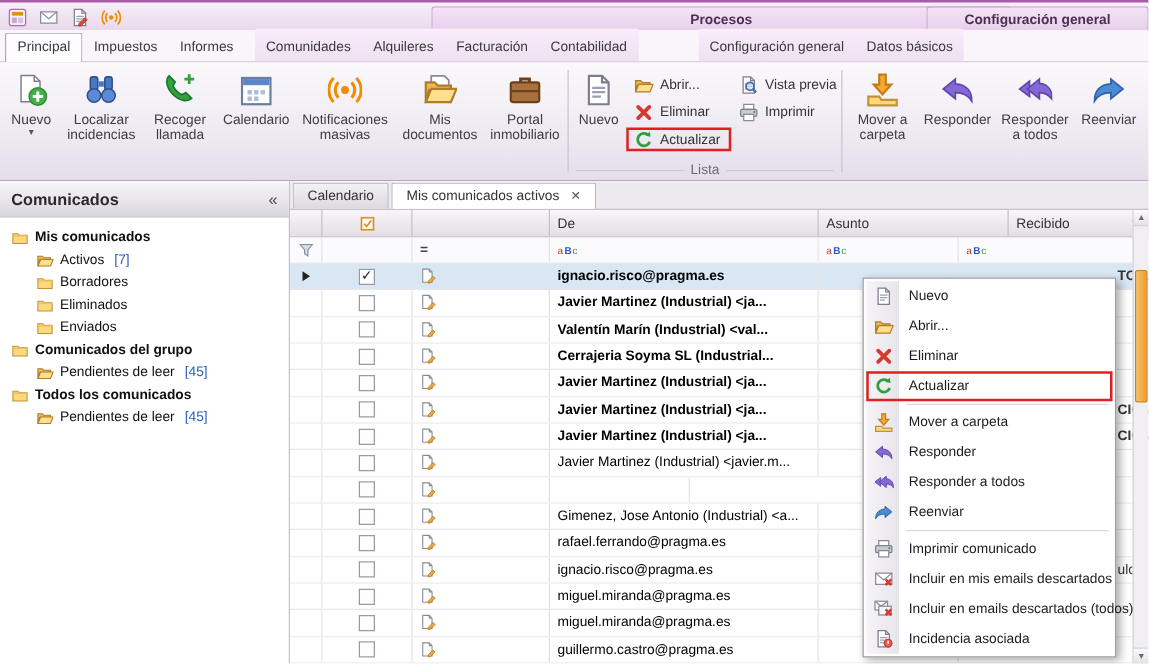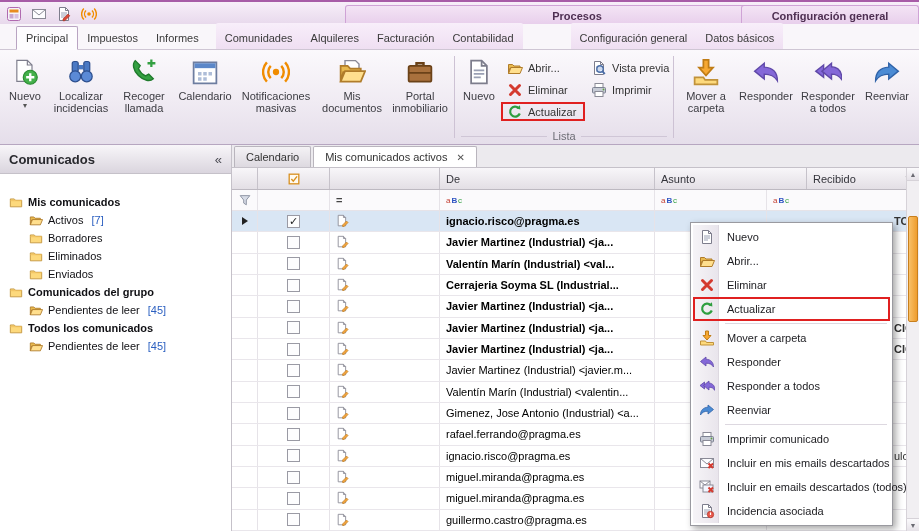--- a/index.html
+++ b/index.html
@@ -13,21 +13,21 @@
   .qat{position:absolute;left:4px;top:3px;display:flex;gap:5px;align-items:center}
   .qbtn{width:20px;height:18px;display:flex;align-items:center;justify-content:center}
   .ctxhdr{position:absolute;top:3px;height:21px;display:flex;align-items:center;justify-content:center;
     background:linear-gradient(#f3e4f5,#e7cdeb);border:1px solid #cfa3d6;border-bottom:none;
     border-radius:3px 3px 0 0;color:#4e2f52;font-weight:bold;white-space:nowrap;overflow:hidden}
   #ctx-procesos{left:345px;width:464px}
   #ctx-config{left:741px;width:178px}
 
   
   .tabrow{position:absolute;top:24px;left:0;width:919px;height:26px;background:#f9f6fa;
-    display:flex;align-items:flex-end;padding:0 16px;border-bottom:1px solid #cfc6d4}
+    display:flex;align-items:flex-end;padding:0 4px;border-bottom:1px solid #cfc6d4}
   .tab{padding:5px 9px 5px;color:#3a3a3a;white-space:nowrap;cursor:default}
   .tab.active{background:#fdfcfe;border:1px solid #b9a4c2;border-bottom:1px solid #fdfcfe;
     border-radius:2px 2px 0 0;margin-bottom:-1px}
   .ctxtabs{display:flex;align-items:flex-end;height:26px;background:linear-gradient(#f8eefa,#efdff2);
     border-radius:2px 2px 0 0}
   .ctxtabs.g1{margin-left:8px}
   .ctxtabs.g2{margin-left:48px}
 
   
   .ribbon{position:absolute;top:50px;left:0;width:919px;height:95px;
@@ -51,21 +51,21 @@
   .i14{width:14px;height:14px;flex:none}
   .i16{width:16px;height:16px;flex:none}
   .i28{width:28px;height:28px;flex:none}
 
   
   .bodyarea{position:absolute;top:145px;left:0;width:919px;bottom:0;display:flex}
   .sidebar{width:232px;flex:none;border-right:1px solid #c5c1c9;display:flex;flex-direction:column;background:#fff}
   .sbheader{height:29px;flex:none;background:linear-gradient(#f8f6f9,#dad5de);border-bottom:1px solid #c5c1c9;
     display:flex;align-items:center;padding:0 9px;font-size:13px;font-weight:bold;color:#29292e}
   .collapse{margin-left:auto;color:#4a4a52;font-size:13px;font-weight:normal}
-  .tree{padding:19px 0}
+  .tree{padding:7px 0}
   .titem{display:flex;align-items:center;height:18px;gap:5px;padding-left:9px;white-space:nowrap}
   .titem.lvl1{padding-left:29px}
   .tlabel{color:#101014}
   .titem.b .tlabel{font-weight:bold}
   .tcount{color:#2b5fc0;margin-left:3px}
 
   .main{flex:1;display:flex;flex-direction:column;background:#fff;position:relative;overflow:hidden}
   .doctabs{height:23px;flex:none;background:#eceaee;display:flex;align-items:flex-end;padding-left:2px;
     border-bottom:1px solid #c5c1c9}
   .dtab{height:21px;display:flex;align-items:center;padding:0 11px;
@@ -689,21 +689,20 @@
         <div class="gr row">
           <div class="gc c0"></div>
           <div class="gc c1">
               <span class="cb"></span>
             </div>
           <div class="gc c2">
               <svg class="i14">
                 <use href="#i-docpencil"></use>
               </svg>
             </div>
-          <div class="gc c3 de">Valentín Marín (Industrial) &lt;valentin...</div>
           <div class="gc c4"></div>
           <div class="gc c5"></div>
         </div>
         <div class="gr row">
           <div class="gc c0"></div>
           <div class="gc c1">
               <span class="cb"></span>
             </div>
           <div class="gc c2">
               <svg class="i14">

